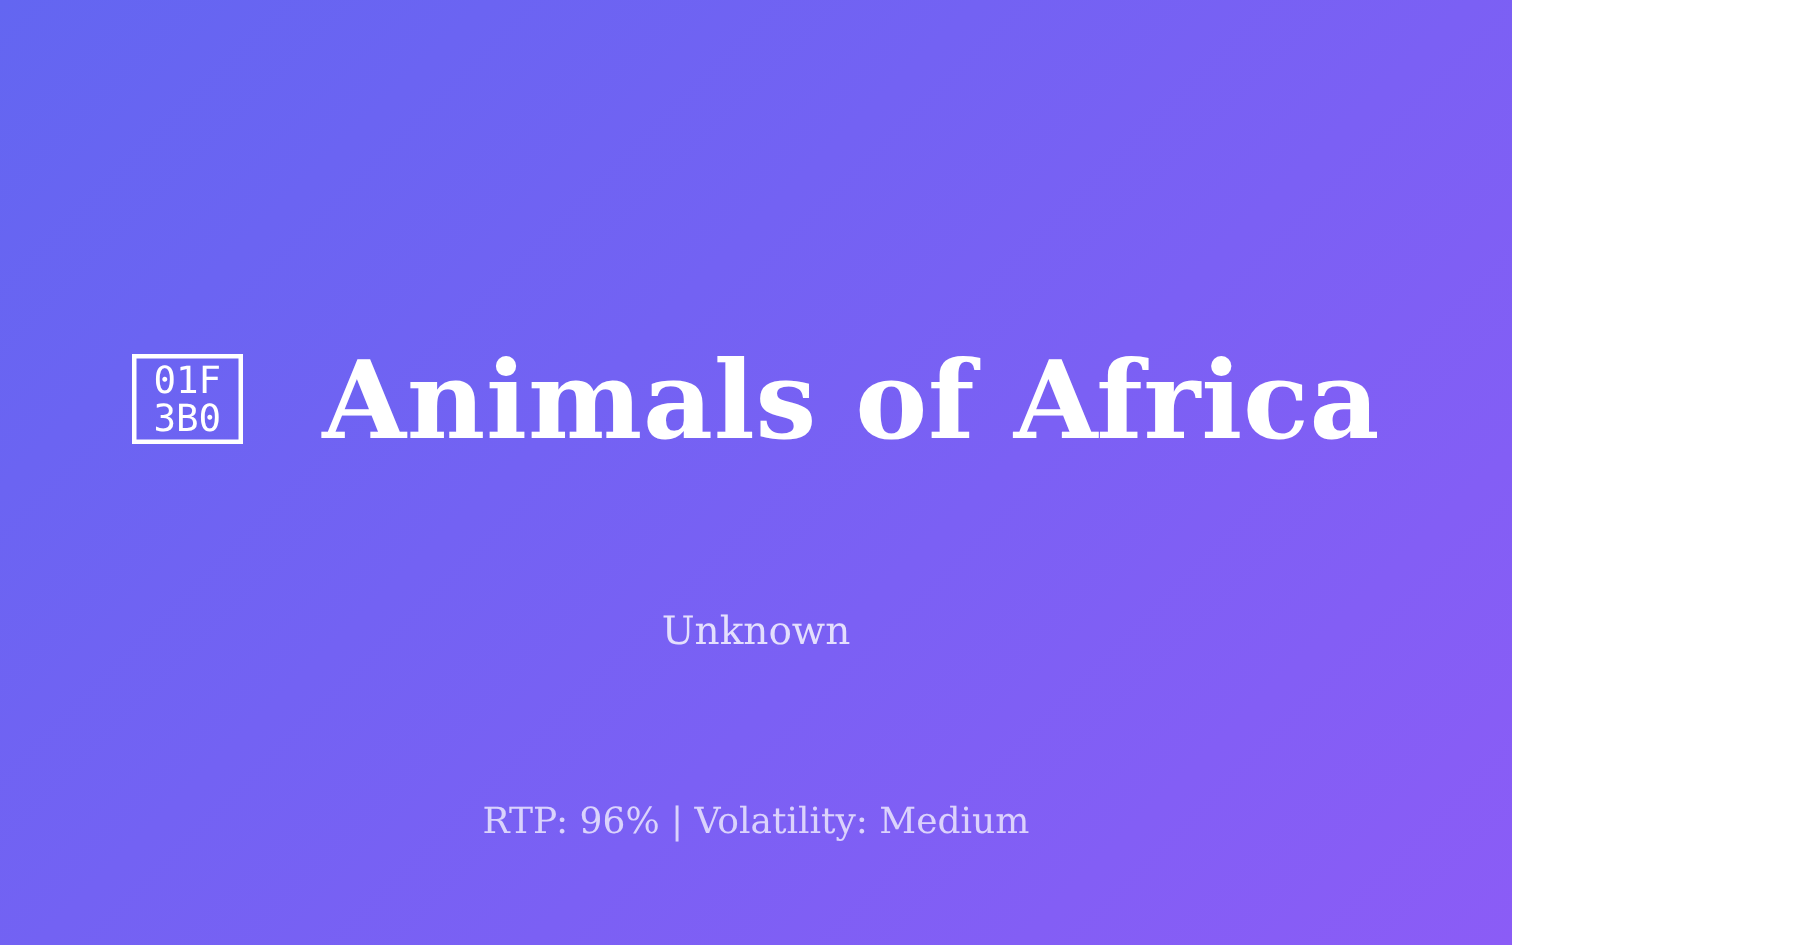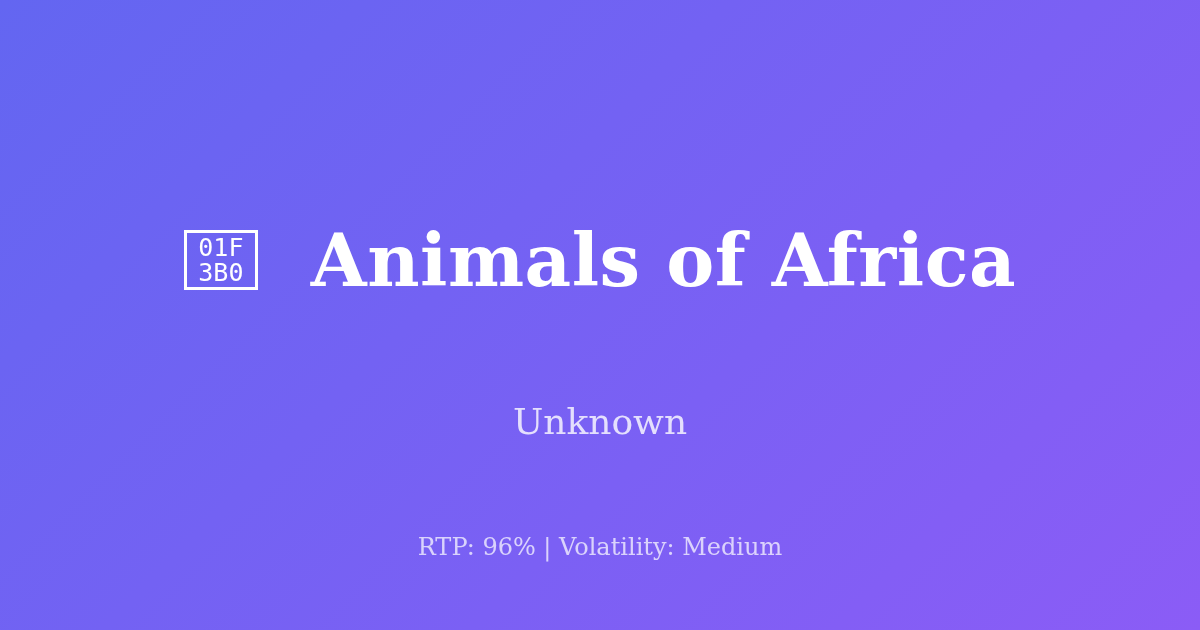--- a/index.html
+++ b/index.html
@@ -9,21 +9,21 @@
 
   body {
     width: 1200px;
     height: 630px;
     overflow: hidden;
     font-family: "DejaVu Serif", "Liberation Serif", serif;
   }
 
   .og-card {
     position: relative;
-    width: 1200px;
+    width: 1008px;
     height: 630px;
     box-sizing: border-box;
     background: linear-gradient(135deg, #6366F1 0%, #8B5CF6 100%);
     display: flex;
     flex-direction: column;
     align-items: center;
     justify-content: center;
     overflow: hidden;
   }
 
@@ -79,21 +79,21 @@
     line-height: 1.05;
     color: #ffffff;
     white-space: nowrap;
     letter-spacing: 0.5px;
     margin-left: 28px;
   }
 
   .og-subtitle {
     font-family: "DejaVu Serif", "Liberation Serif", serif;
     font-weight: 400;
-    font-size: 36px;
+    font-size: 26px;
     line-height: 1.2;
     color: rgba(255, 255, 255, 0.80);
     margin-top: 54px;
     white-space: nowrap;
   }
 
   
   .og-footer {
     position: absolute;
     left: 0;

